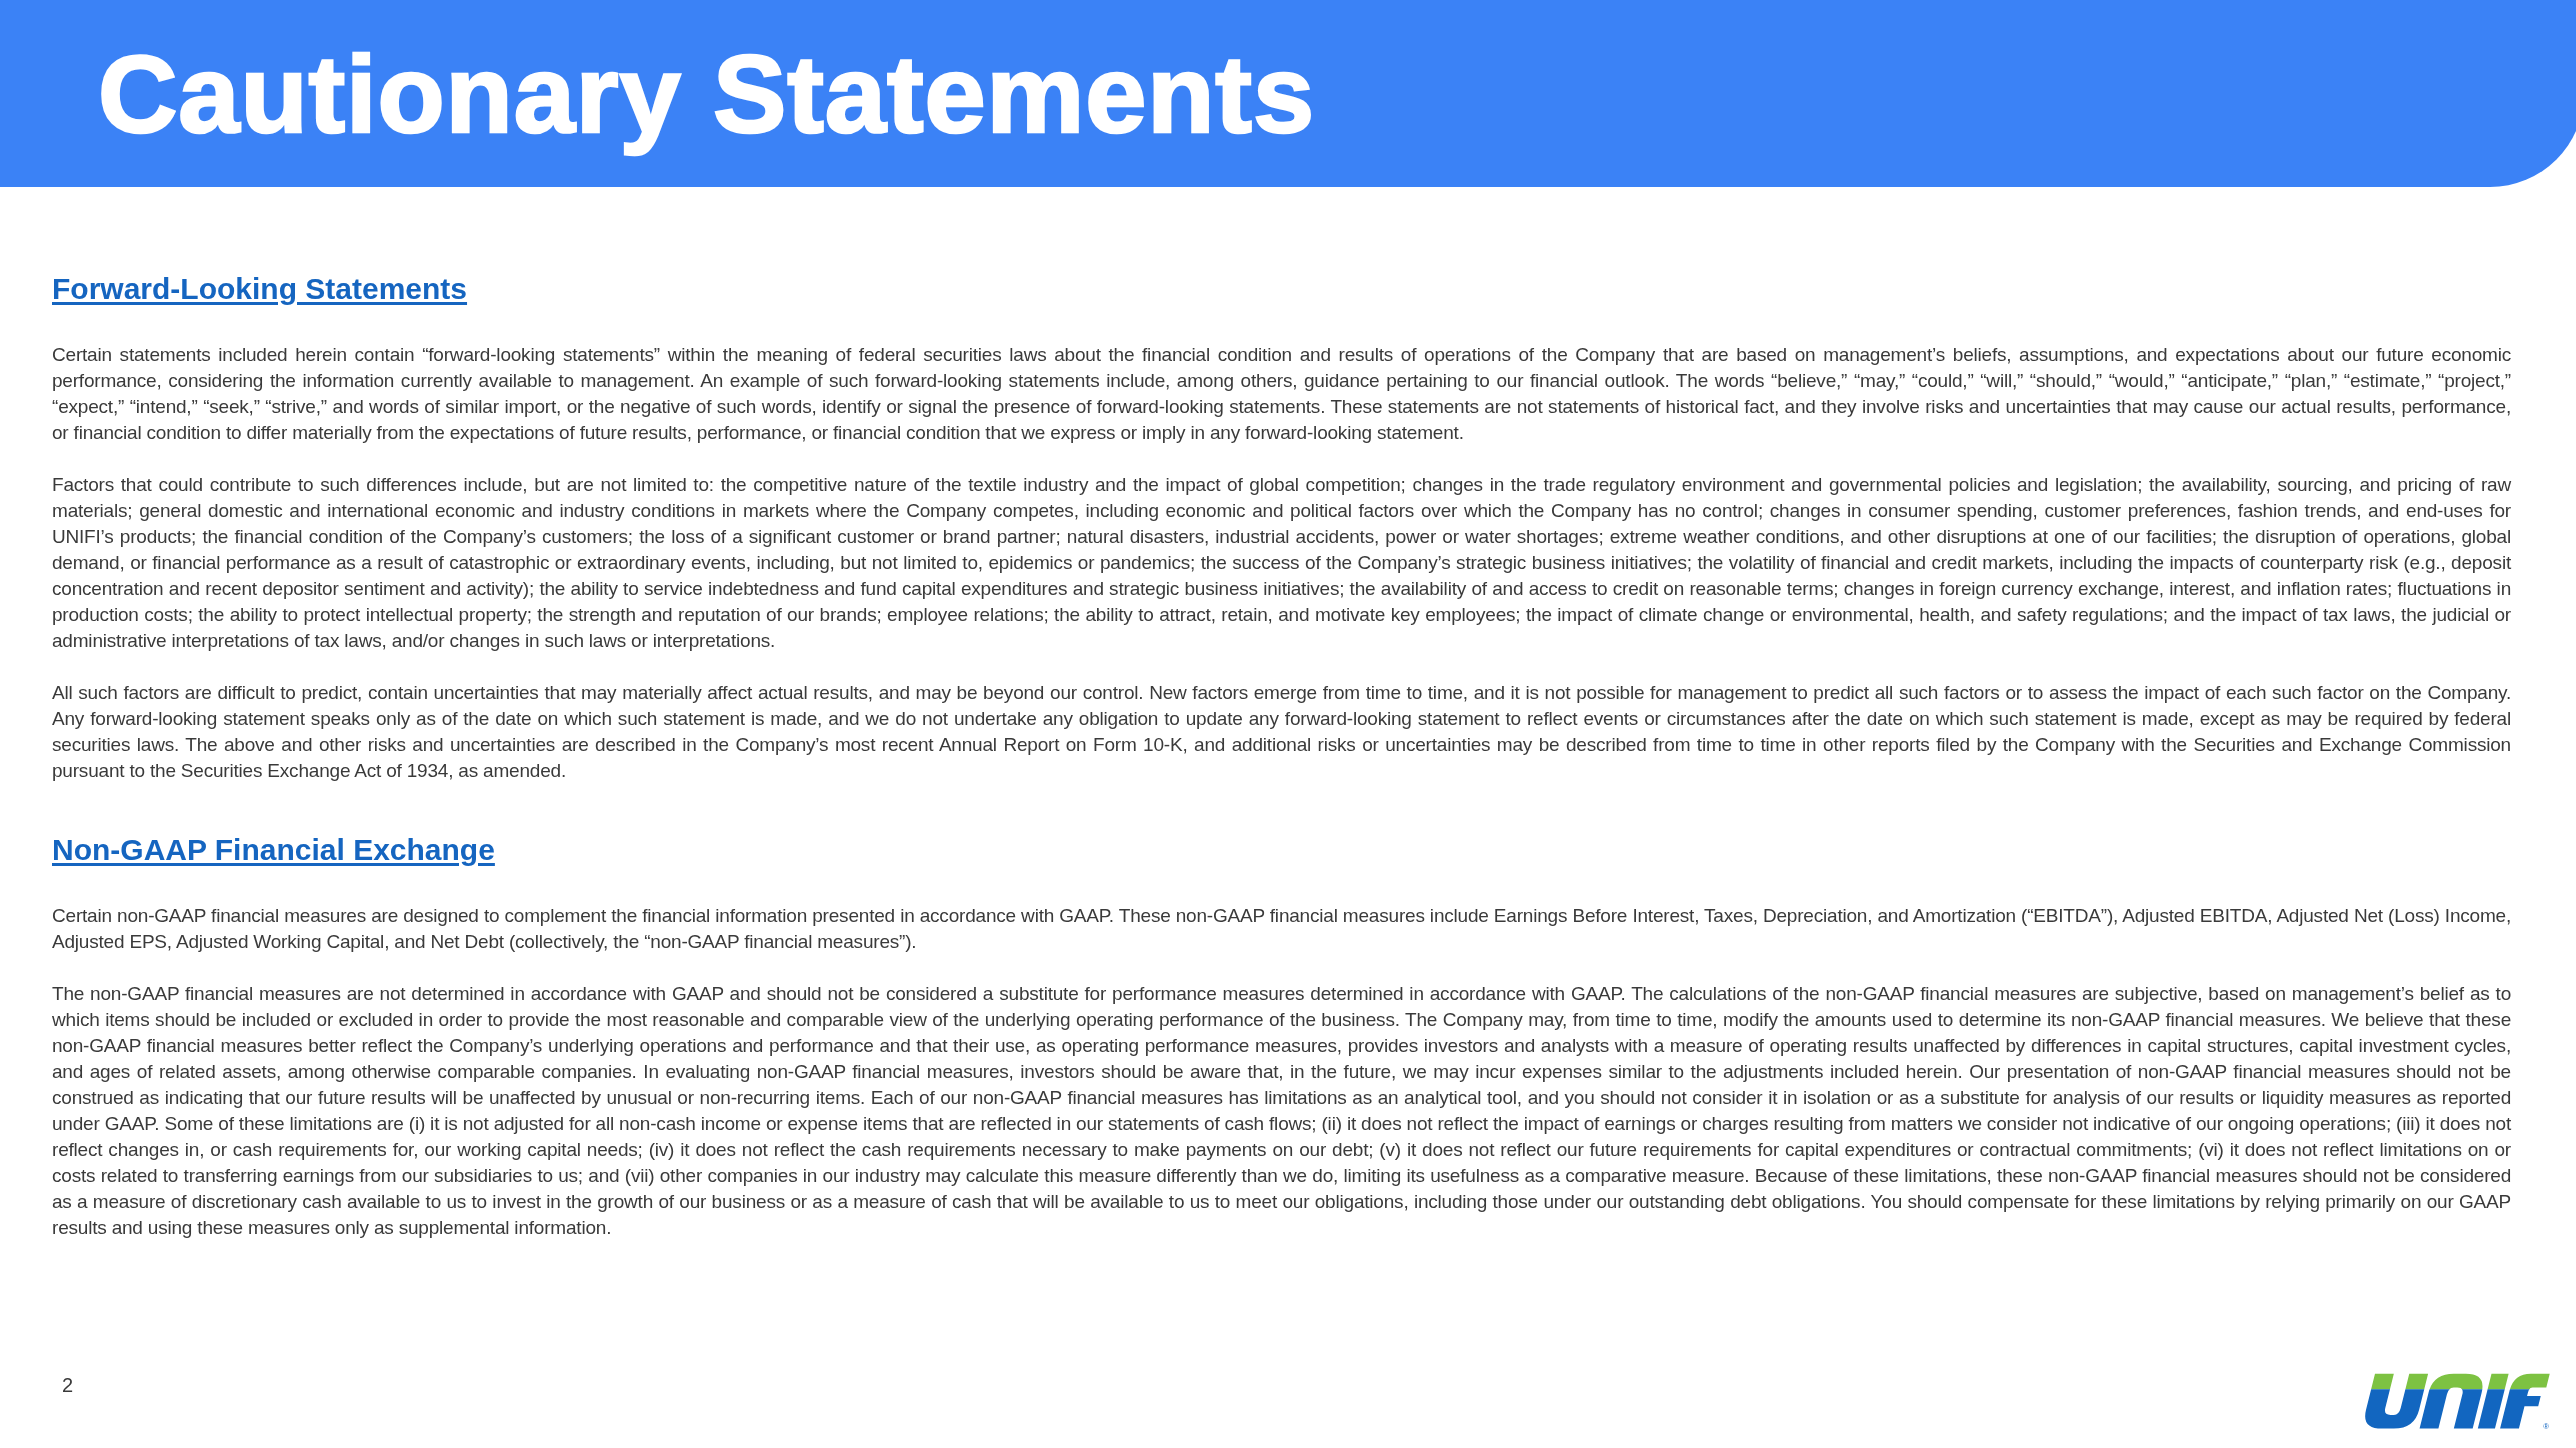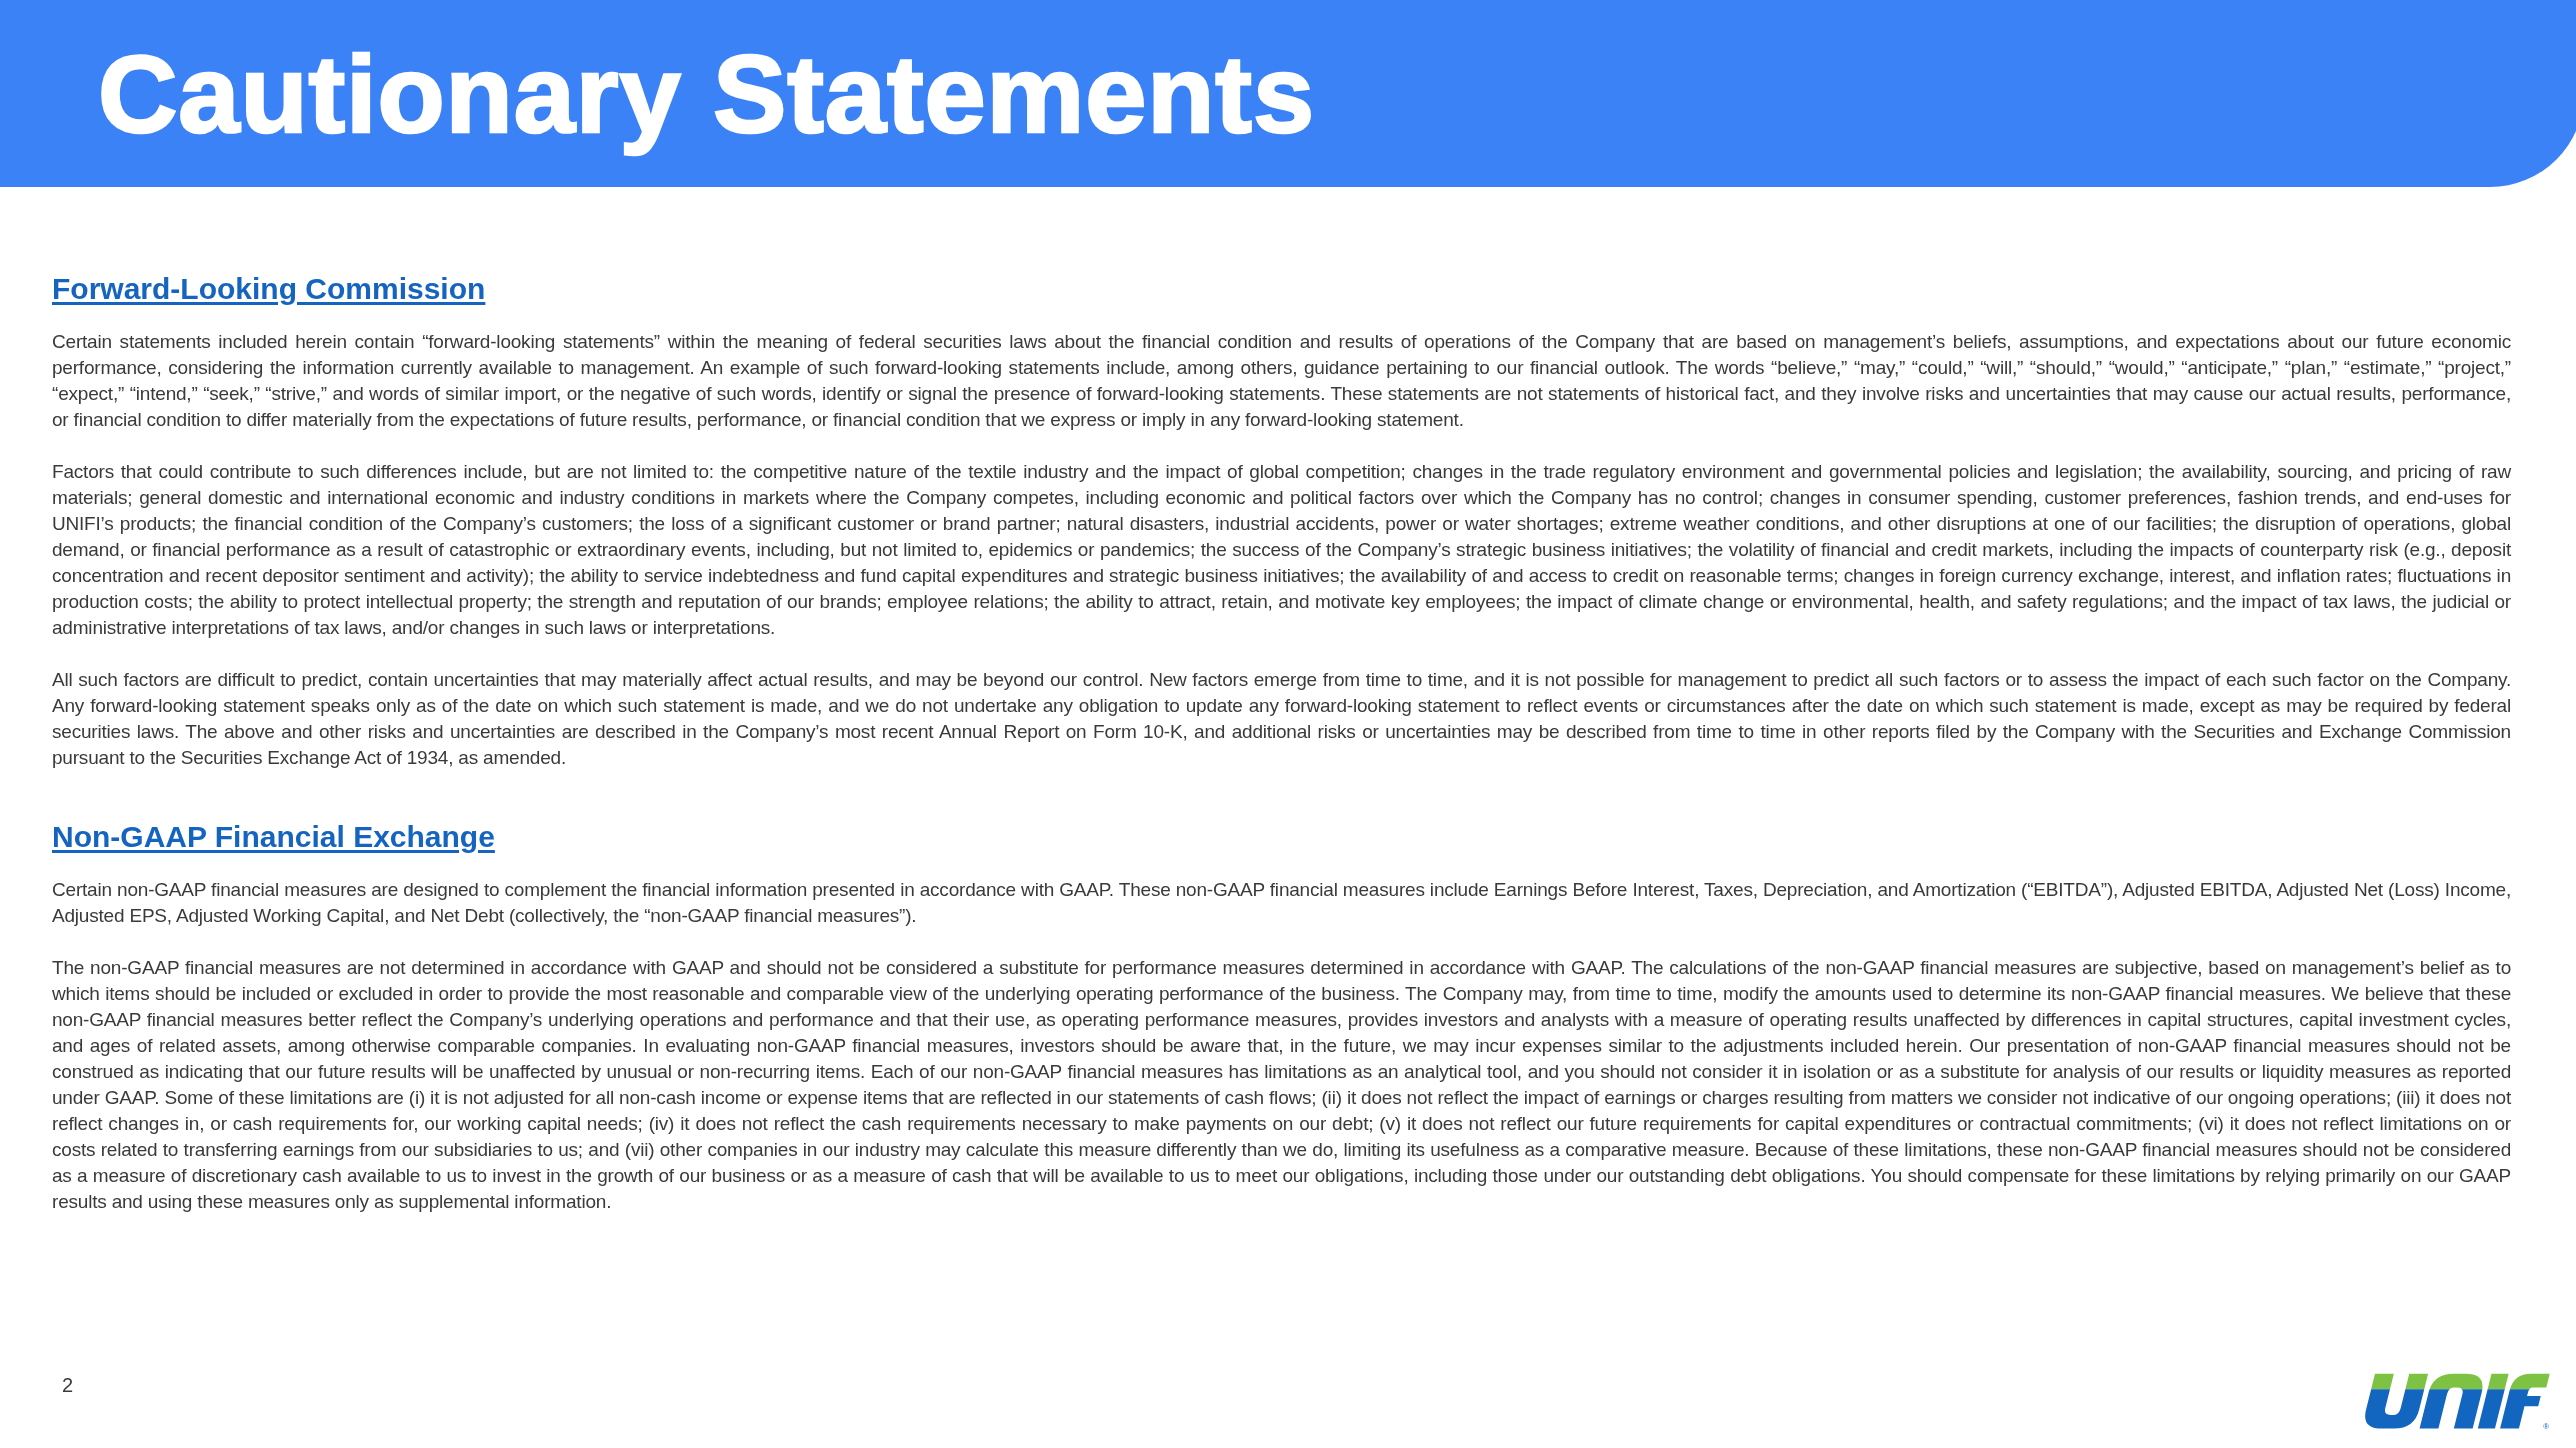--- a/index.html
+++ b/index.html
@@ -65,21 +65,21 @@
     margin: 0;
     font-family: "Liberation Sans", sans-serif;
     font-size: 19px;
     line-height: 26px;
     color: #3a3a3a;
     text-align: justify;
     letter-spacing: -0.2px;
     word-spacing: 0px;
   }
   .section-heading + .para {
-    margin-top: 20px;
+    margin-top: 33px;
   }
   .para + .para {
     margin-top: 26px;
   }
   .page-number {
     position: absolute;
     left: 62px;
     top: 1374px;
     font-family: "Liberation Sans", sans-serif;
     font-size: 20px;
@@ -96,21 +96,21 @@
 </head>
 <body>
 
 <div class="header-bar">
   <h1 class="page-title">Cautionary Statements</h1>
 </div>
 
 <div class="content">
 
   <div class="section">
-    <h2 class="section-heading">Forward-Looking Commission</h2>
+    <h2 class="section-heading">Forward-Looking Statements</h2>
     <p class="para">Certain statements included herein contain “forward-looking statements” within the meaning of federal securities laws about the financial condition and results of operations of the Company that are based on management’s beliefs, assumptions, and expectations about our future economic performance, considering the information currently available to management.  An example of such forward-looking statements include, among others, guidance pertaining to our financial outlook. The words “believe,” “may,” “could,” “will,” “should,” “would,” “anticipate,” “plan,” “estimate,” “project,” “expect,” “intend,” “seek,” “strive,” and words of similar import, or the negative of such words, identify or signal the presence of forward-looking statements.  These statements are not statements of historical fact, and they involve risks and uncertainties that may cause our actual results, performance, or financial condition to differ materially from the expectations of future results, performance, or financial condition that we express or imply in any forward-looking statement.</p>
     <p class="para">Factors that could contribute to such differences include, but are not limited to: the competitive nature of the textile industry and the impact of global competition; changes in the trade regulatory environment and governmental policies and legislation; the availability, sourcing, and pricing of raw materials; general domestic and international economic and industry conditions in markets where the Company competes, including economic and political factors over which the Company has no control; changes in consumer spending, customer preferences, fashion trends, and end-uses for UNIFI’s products; the financial condition of the Company’s customers; the loss of a significant customer or brand partner; natural disasters, industrial accidents, power or water shortages; extreme weather conditions, and other disruptions at one of our facilities; the disruption of operations, global demand, or financial performance as a result of catastrophic or extraordinary events, including, but not limited to, epidemics or pandemics; the success of the Company’s strategic business initiatives; the volatility of financial and credit markets, including the impacts of counterparty risk (e.g., deposit concentration and recent depositor sentiment and activity); the ability to service indebtedness and fund capital expenditures and strategic business initiatives; the availability of and access to credit on reasonable terms; changes in foreign currency exchange, interest, and inflation rates; fluctuations in production costs; the ability to protect intellectual property; the strength and reputation of our brands; employee relations; the ability to attract, retain, and motivate key employees; the impact of climate change or environmental, health, and safety regulations; and the impact of tax laws, the judicial or administrative interpretations of tax laws, and/or changes in such laws or interpretations.</p>
     <p class="para">All such factors are difficult to predict, contain uncertainties that may materially affect actual results, and may be beyond our control.  New factors emerge from time to time, and it is not possible for management to predict all such factors or to assess the impact of each such factor on the Company.  Any forward-looking statement speaks only as of the date on which such statement is made, and we do not undertake any obligation to update any forward-looking statement to reflect events or circumstances after the date on which such statement is made, except as may be required by federal securities laws. The above and other risks and uncertainties are described in the Company’s most recent Annual Report on Form 10-K, and additional risks or uncertainties may be described from time to time in other reports filed by the Company with the Securities and Exchange Commission pursuant to the Securities Exchange Act of 1934, as amended.</p>
   </div>
 
   <div class="section">
     <h2 class="section-heading">Non-GAAP Financial Exchange</h2>
     <p class="para">Certain non-GAAP financial measures are designed to complement the financial information presented in accordance with GAAP. These non-GAAP financial measures include Earnings Before Interest, Taxes, Depreciation, and Amortization (“EBITDA”), Adjusted EBITDA, Adjusted Net (Loss) Income, Adjusted EPS, Adjusted Working Capital, and Net Debt (collectively, the “non-GAAP financial measures”).</p>
     <p class="para">The non-GAAP financial measures are not determined in accordance with GAAP and should not be considered a substitute for performance measures determined in accordance with GAAP. The calculations of the non-GAAP financial measures are subjective, based on management’s belief as to which items should be included or excluded in order to provide the most reasonable and comparable view of the underlying operating performance of the business. The Company may, from time to time, modify the amounts used to determine its non-GAAP financial measures. We believe that these non-GAAP financial measures better reflect the Company’s underlying operations and performance and that their use, as operating performance measures, provides investors and analysts with a measure of operating results unaffected by differences in capital structures, capital investment cycles, and ages of related assets, among otherwise comparable companies. In evaluating non-GAAP financial measures, investors should be aware that, in the future, we may incur expenses similar to the adjustments included herein. Our presentation of non-GAAP financial measures should not be construed as indicating that our future results will be unaffected by unusual or non-recurring items. Each of our non-GAAP financial measures has limitations as an analytical tool, and you should not consider it in isolation or as a substitute for analysis of our results or liquidity measures as reported under GAAP. Some of these limitations are (i) it is not adjusted for all non-cash income or expense items that are reflected in our statements of cash flows; (ii) it does not reflect the impact of earnings or charges resulting from matters we consider not indicative of our ongoing operations; (iii) it does not reflect changes in, or cash requirements for, our working capital needs; (iv) it does not reflect the cash requirements necessary to make payments on our debt; (v) it does not reflect our future requirements for capital expenditures or contractual commitments; (vi) it does not reflect limitations on or costs related to transferring earnings from our subsidiaries to us; and (vii) other companies in our industry may calculate this measure differently than we do, limiting its usefulness as a comparative measure.  Because of these limitations, these non-GAAP financial measures should not be considered as a measure of discretionary cash available to us to invest in the growth of our business or as a measure of cash that will be available to us to meet our obligations, including those under our outstanding debt obligations. You should compensate for these limitations by relying primarily on our GAAP results and using these measures only as supplemental information.</p>
   </div>

